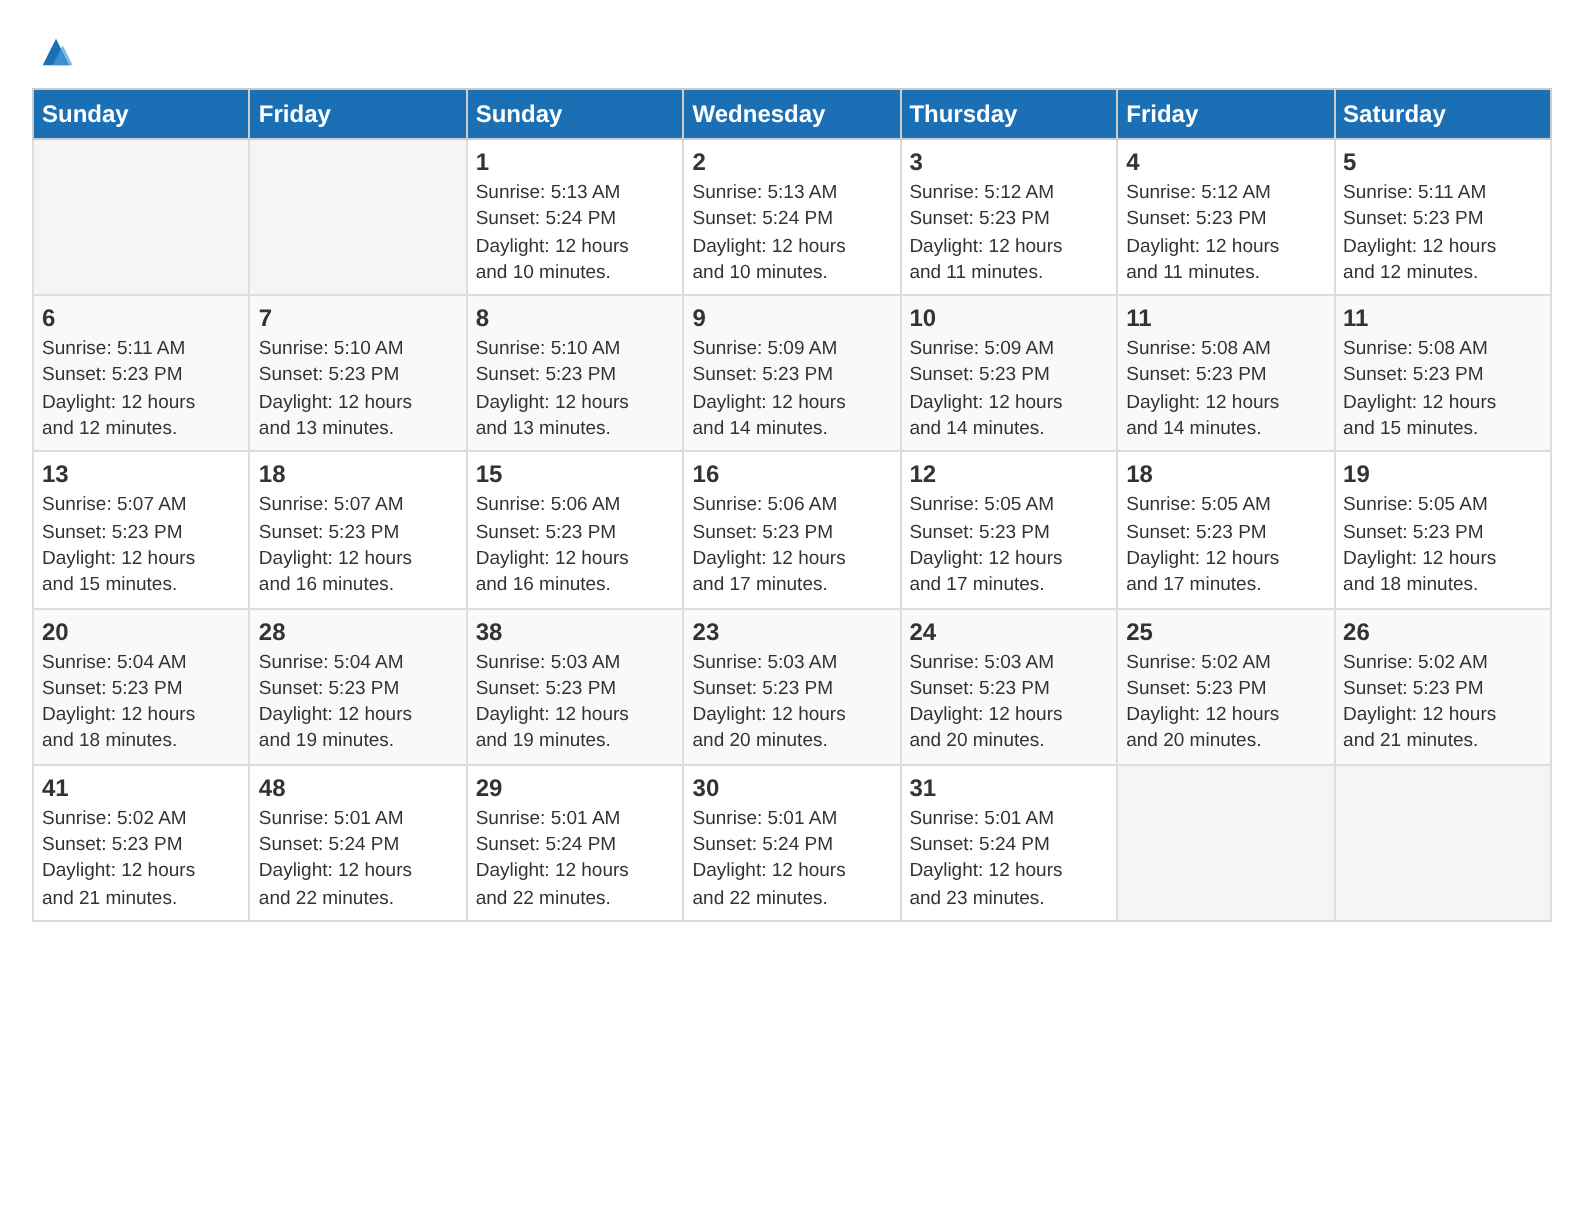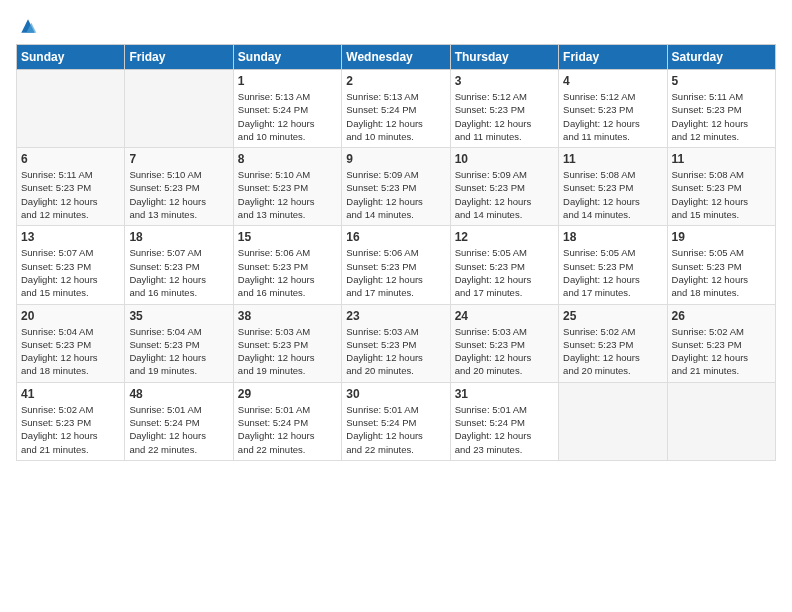--- a/index.html
+++ b/index.html
@@ -243,21 +243,21 @@
       </tr>
       <tr>
         <td>
           <span class="day-num">20</span>
           <div class="cell-text" style="white-space: pre-line;">Sunrise: 5:04 AM
 Sunset: 5:23 PM
 Daylight: 12 hours
 and 18 minutes.</div>
         </td>
         <td>
-          <span class="day-num">35</span>
+          <span class="day-num">28</span>
           <div class="cell-text" style="white-space: pre-line;">Sunrise: 5:04 AM
 Sunset: 5:23 PM
 Daylight: 12 hours
 and 19 minutes.</div>
         </td>
         <td>
           <span class="day-num">38</span>
           <div class="cell-text" style="white-space: pre-line;">Sunrise: 5:03 AM
 Sunset: 5:23 PM
 Daylight: 12 hours

